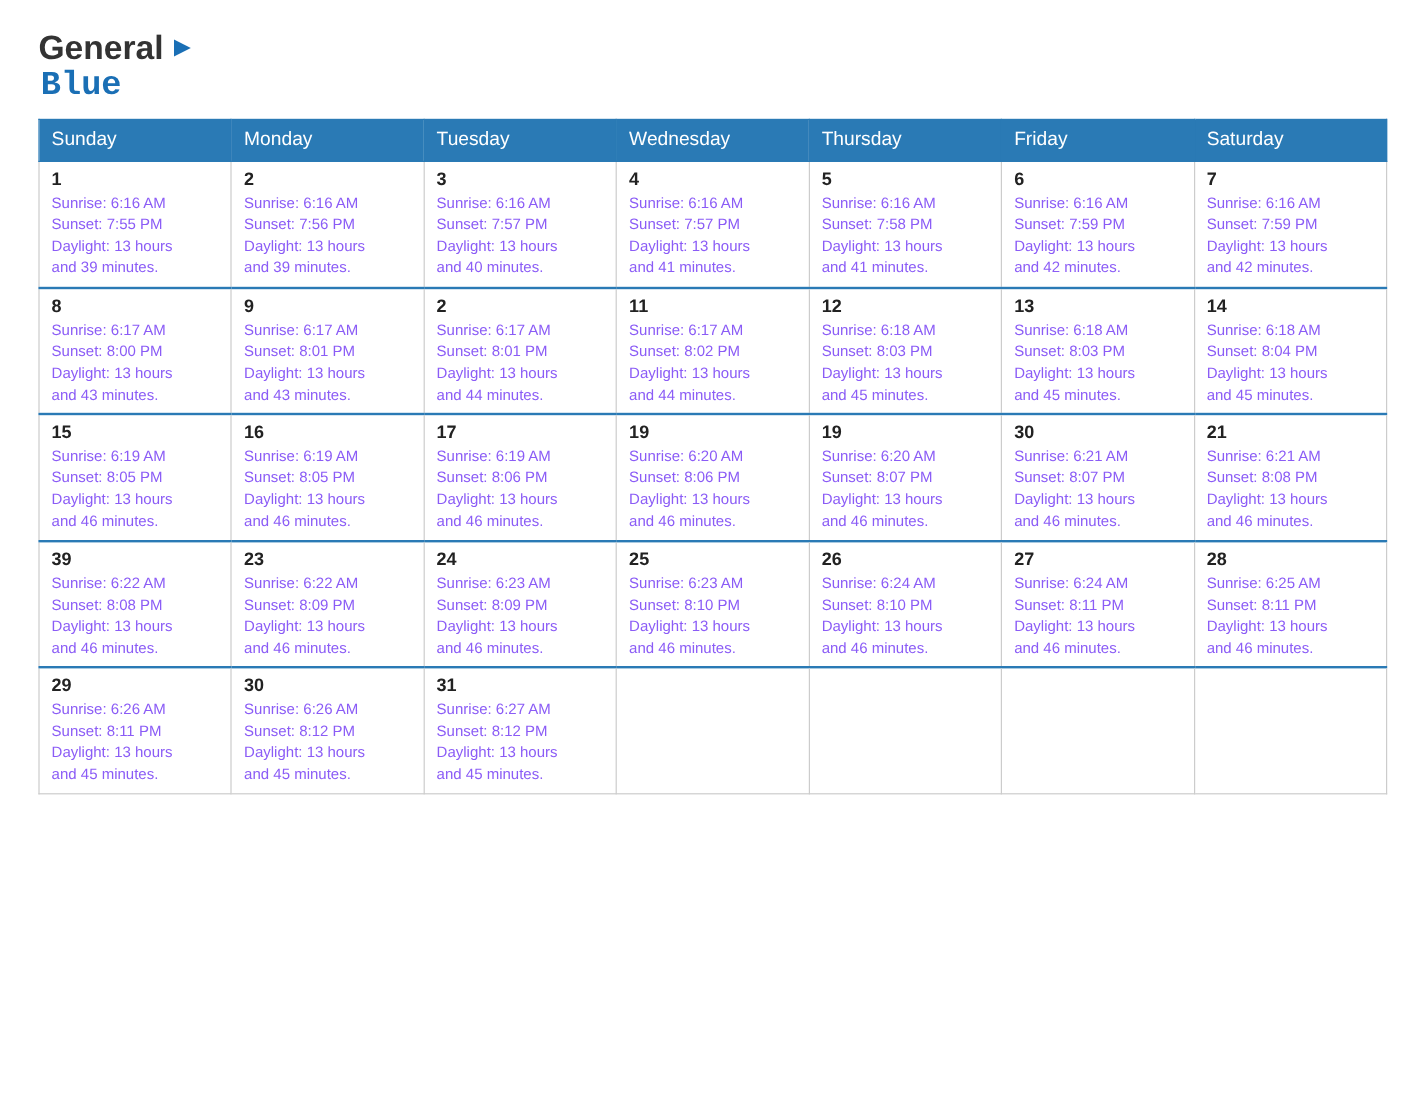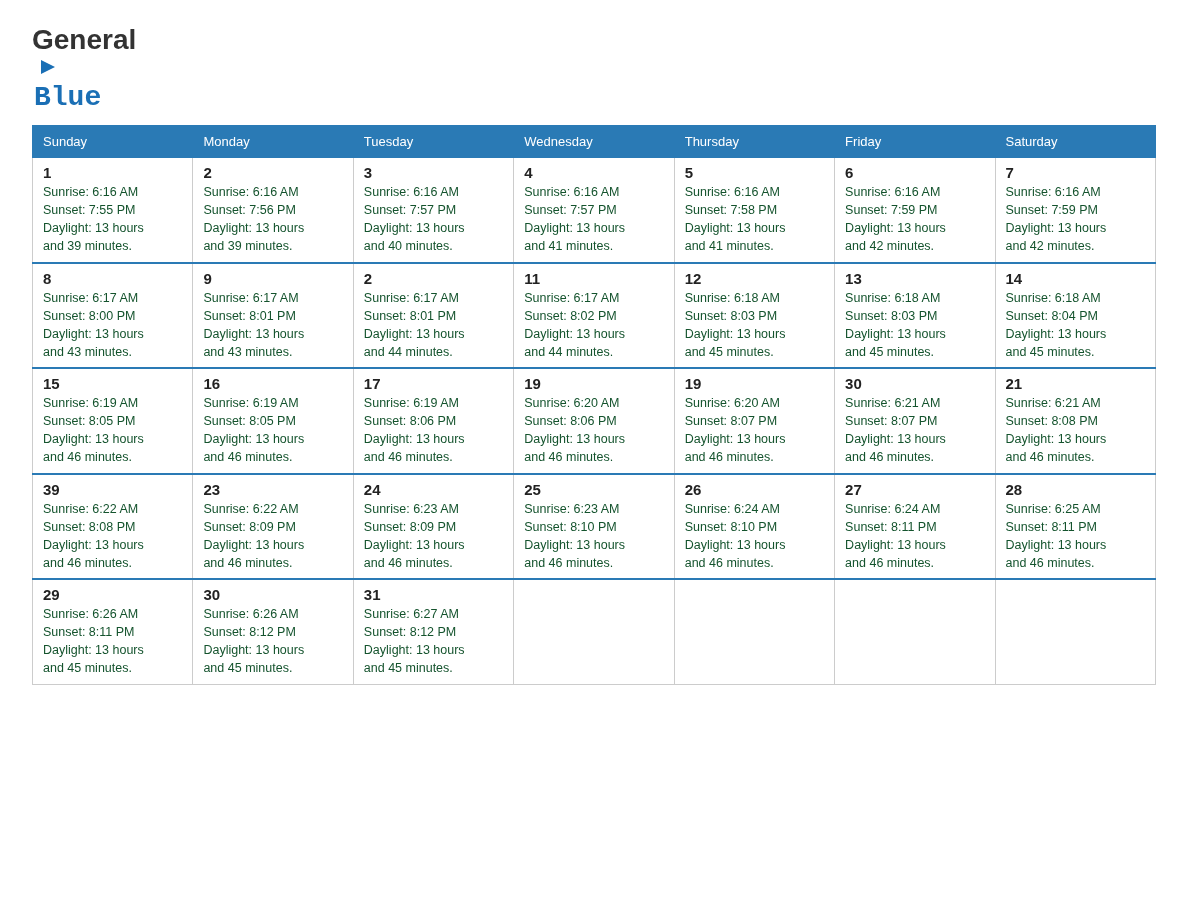--- a/index.html
+++ b/index.html
@@ -36,21 +36,21 @@
       margin-top: 4px;
     }
     .calendar-table {
       width: 100%;
       border-collapse: collapse;
       margin-top: 12px;
     }
     .calendar-table th {
       background: #2a7ab5;
       color: #fff;
-      font-size: 13px;
+      font-size: 16px;
       font-weight: normal;
       padding: 8px 10px;
       text-align: left;
       border: 1px solid #2a7ab5;
     }
     .calendar-table td {
       vertical-align: top;
       padding: 6px 10px;
       border: 1px solid #ccc;
       width: 14.28%;
@@ -60,33 +60,32 @@
     }
     .day-number {
       font-size: 15px;
       font-weight: bold;
       color: #222;
       display: block;
       margin-bottom: 2px;
     }
     .day-info {
       font-size: 12.5px;
-      color: #14532d;
+      color: #8b5cf6;
       line-height: 1.45;
     }
     .row-divider td {
       border-top: 2px solid #2a7ab5;
     }
     .empty-cell {
       background: #fff;
     }
     .logo-wrapper {
       display: flex;
-      align-items: flex-start;
-      flex-direction: column;
+      align-items: flex-end;
     }
     .logo-main {
       font-size: 28px;
       font-weight: bold;
       color: #333;
     }
     .logo-arrow {
       display: inline-block;
       margin-left: 3px;
     }

